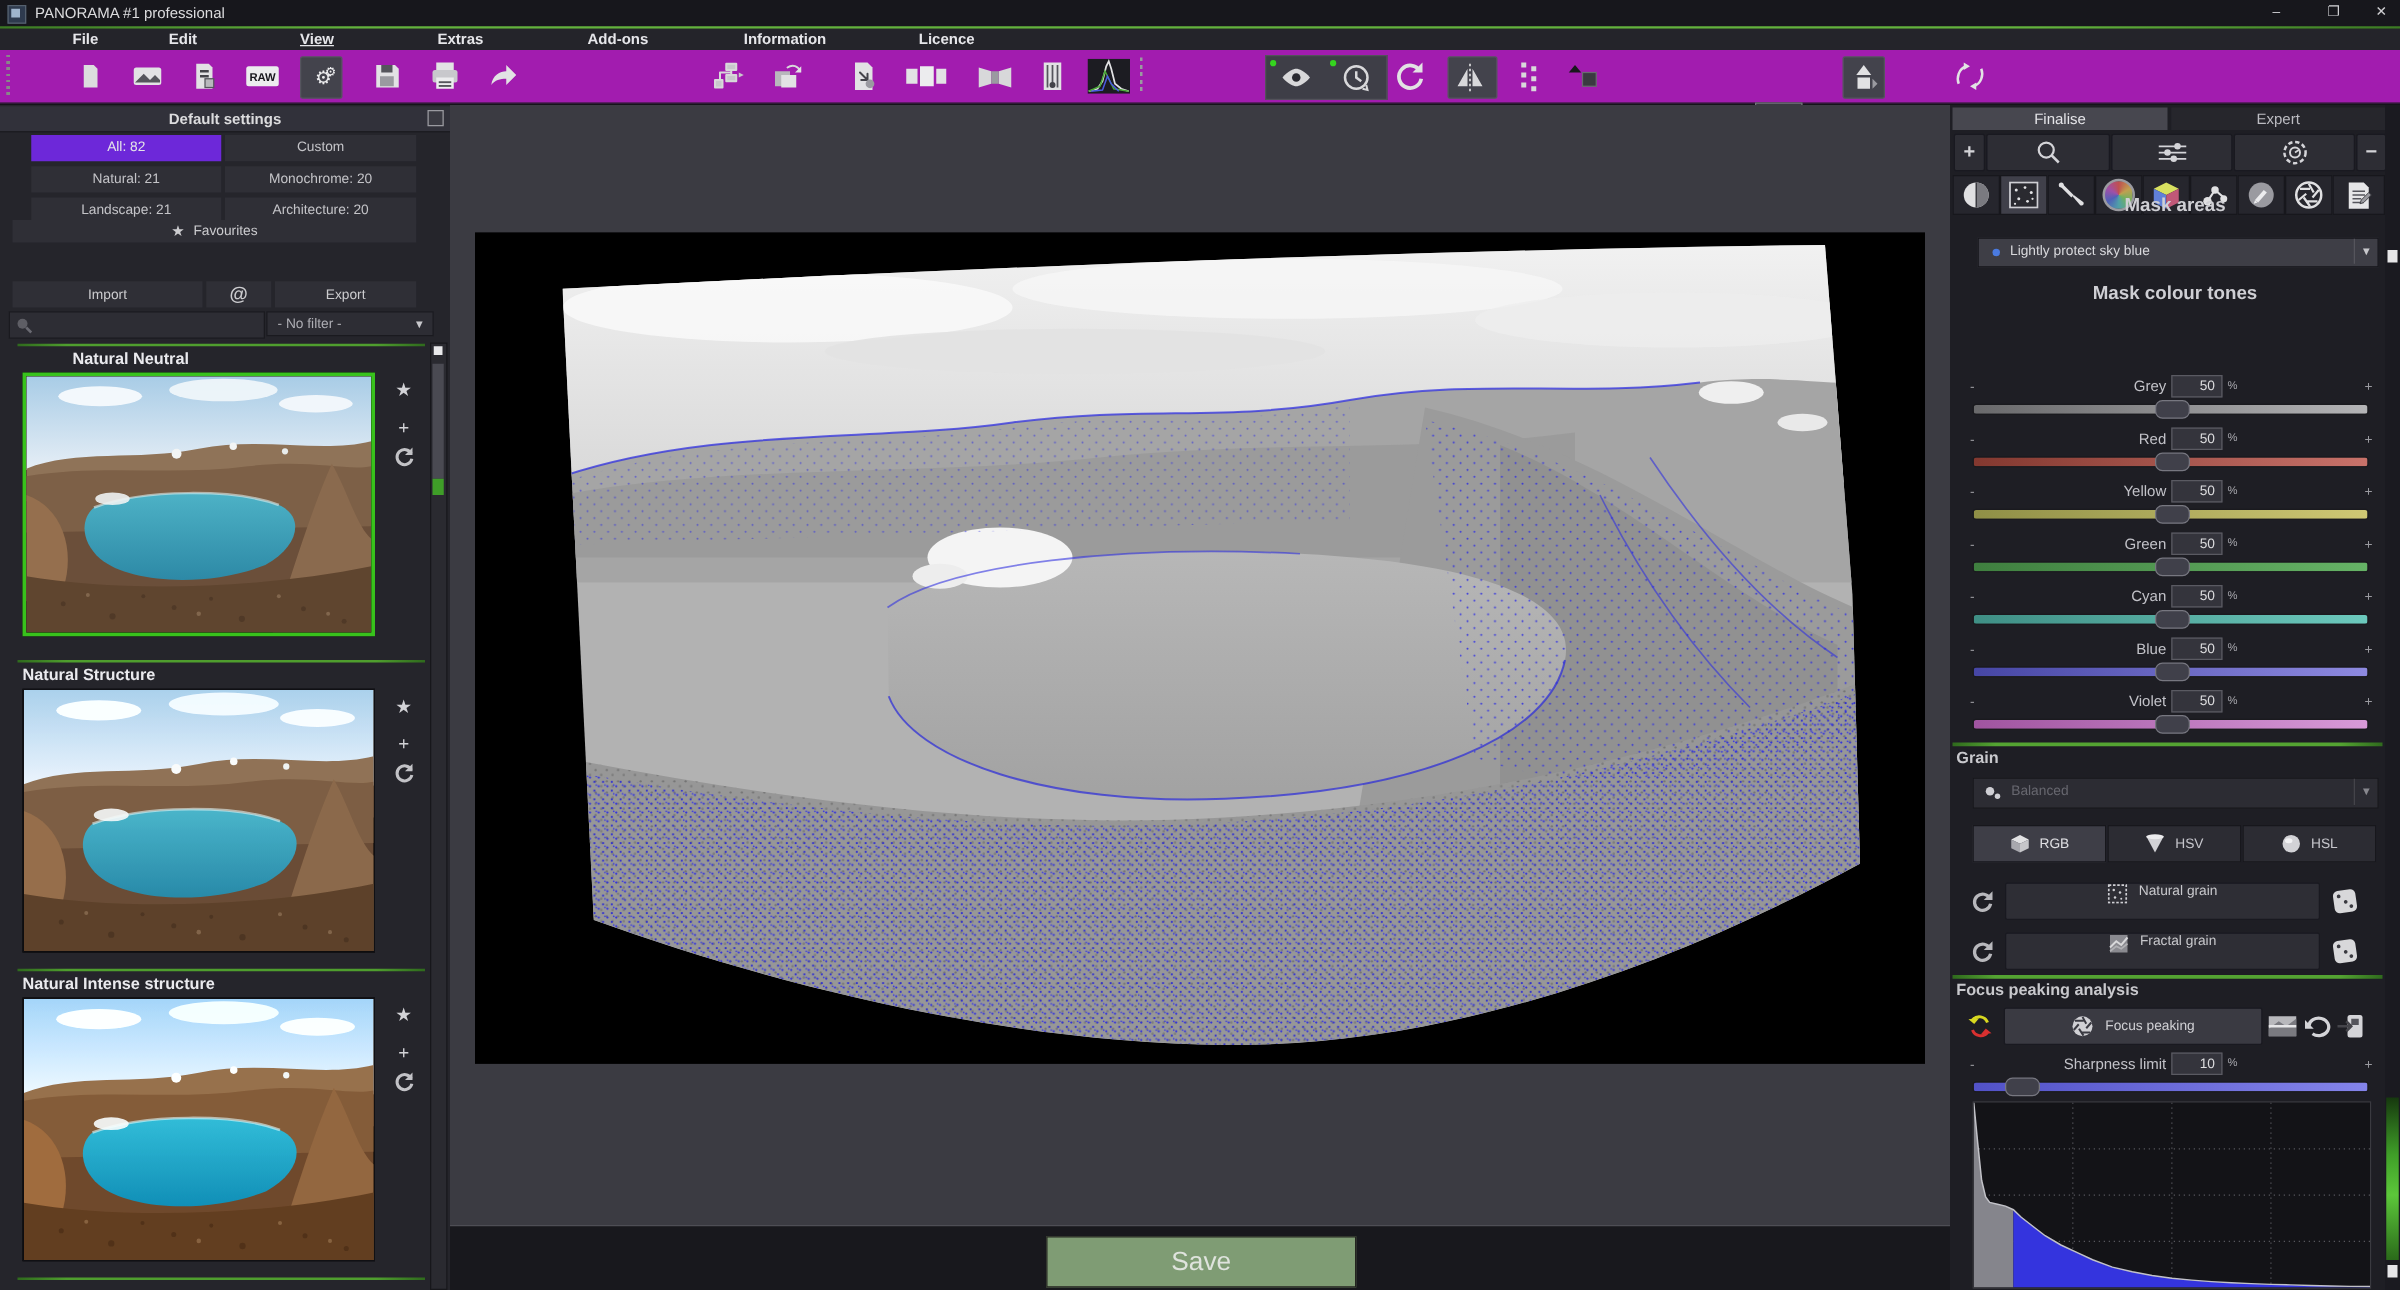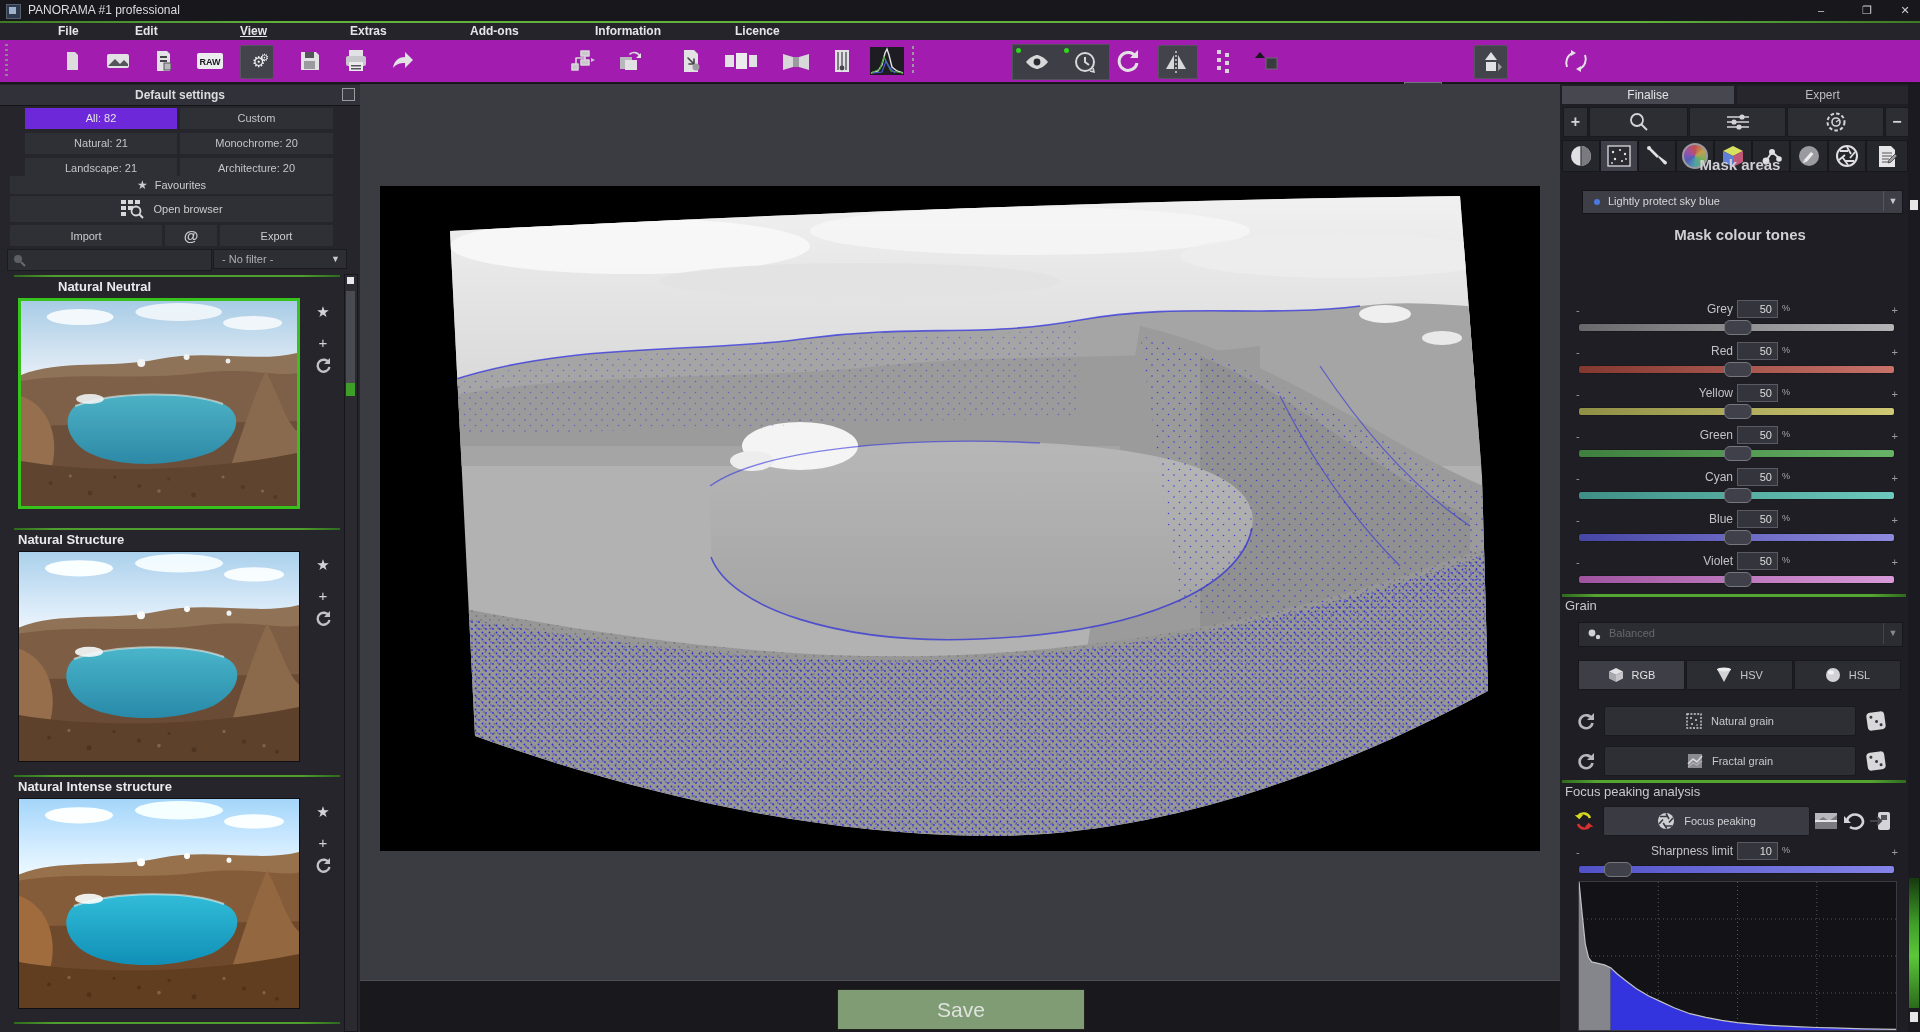--- a/index.html
+++ b/index.html
@@ -82,26 +82,26 @@
   .sl-handle{position:absolute;top:-4px;width:26px;height:13px;background:#40404a;border:1px solid #777780;border-radius:6px;}
   .tk0{background:linear-gradient(90deg,#69696b,#b4b4b6);}
   .tk1{background:linear-gradient(90deg,#83382f,#c8726a);}
   .tk2{background:linear-gradient(90deg,#8f8f46,#cfc874);}
   .tk3{background:linear-gradient(90deg,#3f7f3f,#66b366);}
   .tk4{background:linear-gradient(90deg,#3f8f85,#6cc9bd);}
   .tk5{background:linear-gradient(90deg,#4646a5,#8e8ae0);}
   .tk6{background:linear-gradient(90deg,#a054a0,#d89ad8);}
   .tk-sharp{background:linear-gradient(90deg,#5252c8,#8484ea);}
   .green-sep{left:2px;width:344px;height:3px;background:linear-gradient(90deg,#2f6a1d,#54a432 10%,#54a432 90%,#2f6a1d);}
-  .sec-label{left:5px;color:#c8c8cc;font-weight:normal;font-size:13px;}
+  .sec-label{left:5px;color:#c8c8cc;font-weight:bold;font-size:13px;}
   #grain-select{left:18px;top:538px;width:323px;height:23px;background:#2c2c33;border:1px solid #16161b;color:#67676f;font-size:11px;line-height:21px;}
   #grain-select .arr{position:absolute;right:0;top:0;width:18px;height:21px;border-left:1px solid #44444a;color:#88888e;text-align:center;font-size:9px;line-height:21px;}
   .mode-btn{top:576px;width:105px;height:28px;background:#2c2c33;border:1px solid #17171c;color:#c6c6cc;font-size:11px;display:flex;align-items:center;justify-content:center;gap:8px;}
   .mode-on{background:#3e3e47;color:#e0e0e4;}
-  .grain-row-btn{left:44px;width:252px;height:30px;background:#2e2e35;border:1px solid #191920;border-radius:2px;color:#c8c8cc;font-size:11px;display:flex;align-items:center;justify-content:center;gap:9px;box-sizing:border-box;}
+  .grain-row-btn{left:44px;width:252px;height:30px;background:#2e2e35;border:1px solid #191920;border-radius:2px;color:#c8c8cc;font-size:11px;display:flex;align-items:flex-start;justify-content:center;gap:9px;box-sizing:border-box;}
   .row-ico{width:24px;height:24px;display:flex;align-items:center;justify-content:center;}
   #fp-btn{left:43px;top:722px;width:207px;height:30px;background:#3a3a42;border:1px solid #191920;border-radius:2px;color:#d0d0d4;font-size:11px;display:flex;align-items:center;justify-content:center;gap:9px;box-sizing:border-box;}
   #histogram{left:18px;top:797px;width:317px;height:148px;background:#131317;border:1px solid #3a3a40;}
   #rp-scroll{left:348px;top:0;width:12px;height:948px;background:#1a1a20;}
   #rp-scroll .sq1{position:absolute;left:2px;top:116px;width:8px;height:10px;background:#e6e6e8;}
   #rp-scroll .gr{position:absolute;left:1px;top:794px;width:10px;height:130px;background:linear-gradient(#16380e,#3f9e28 35%,#5cc73a 60%,#2a6a1a);}
   #rp-scroll .sq2{position:absolute;left:2px;top:928px;width:8px;height:10px;background:#e6e6e8;}
   .dice{width:18px;height:18px;background:#d8d8da;border-radius:4px;position:relative;transform:rotate(-8deg);}
   .dice i{position:absolute;width:3px;height:3px;border-radius:50%;background:#3a3a40;}
 </style>
@@ -320,35 +320,20 @@
   <div class="cat-btn cat-active abs" style="left:25px;top:24px;width:152px;">All: 82</div>
   <div class="cat-btn abs" style="left:180px;top:24px;width:153px;">Custom</div>
   <div class="cat-btn abs" style="left:25px;top:49px;width:152px;">Natural: 21</div>
   <div class="cat-btn abs" style="left:180px;top:49px;width:153px;">Monochrome: 20</div>
   <div class="cat-btn abs" style="left:25px;top:74px;width:152px;">Landscape: 21</div>
   <div class="cat-btn abs" style="left:180px;top:74px;width:153px;">Architecture: 20</div>
 
   <div class="bar-btn abs" style="left:10px;top:92px;width:323px;height:18px;">
     <span style="font-size:12px;">★</span>
     <span>Favourites</span>
-  </div>
-  <div class="bar-btn abs" style="left:10px;top:112px;width:323px;height:26px;">
-    <svg width="26" height="22">
-        <g fill="#d8d8da">
-          <rect x="1" y="2" width="5" height="4"></rect>
-          <rect x="8" y="2" width="5" height="4"></rect>
-          <rect x="15" y="2" width="5" height="4"></rect>
-          <rect x="1" y="8" width="5" height="4"></rect>
-          <rect x="8" y="8" width="5" height="4"></rect>
-          <rect x="1" y="14" width="5" height="4"></rect>
-        </g>
-        <circle cx="16" cy="13" r="4.5" fill="none" stroke="#d8d8da" stroke-width="1.8"></circle>
-        <path d="M19 16l4 4" stroke="#d8d8da" stroke-width="2"></path>
-      </svg>
-    <span>Open browser</span>
   </div>
   <div class="bar-btn abs" style="left:10px;top:141px;width:152px;height:21px;">
     <span>Import</span>
   </div>
   <div class="bar-btn abs" style="left:165px;top:141px;width:52px;height:21px;font-size:15px;font-weight:bold;">
     <span>@</span>
   </div>
   <div class="bar-btn abs" style="left:220px;top:141px;width:113px;height:21px;">
     <span>Export</span>
   </div>

